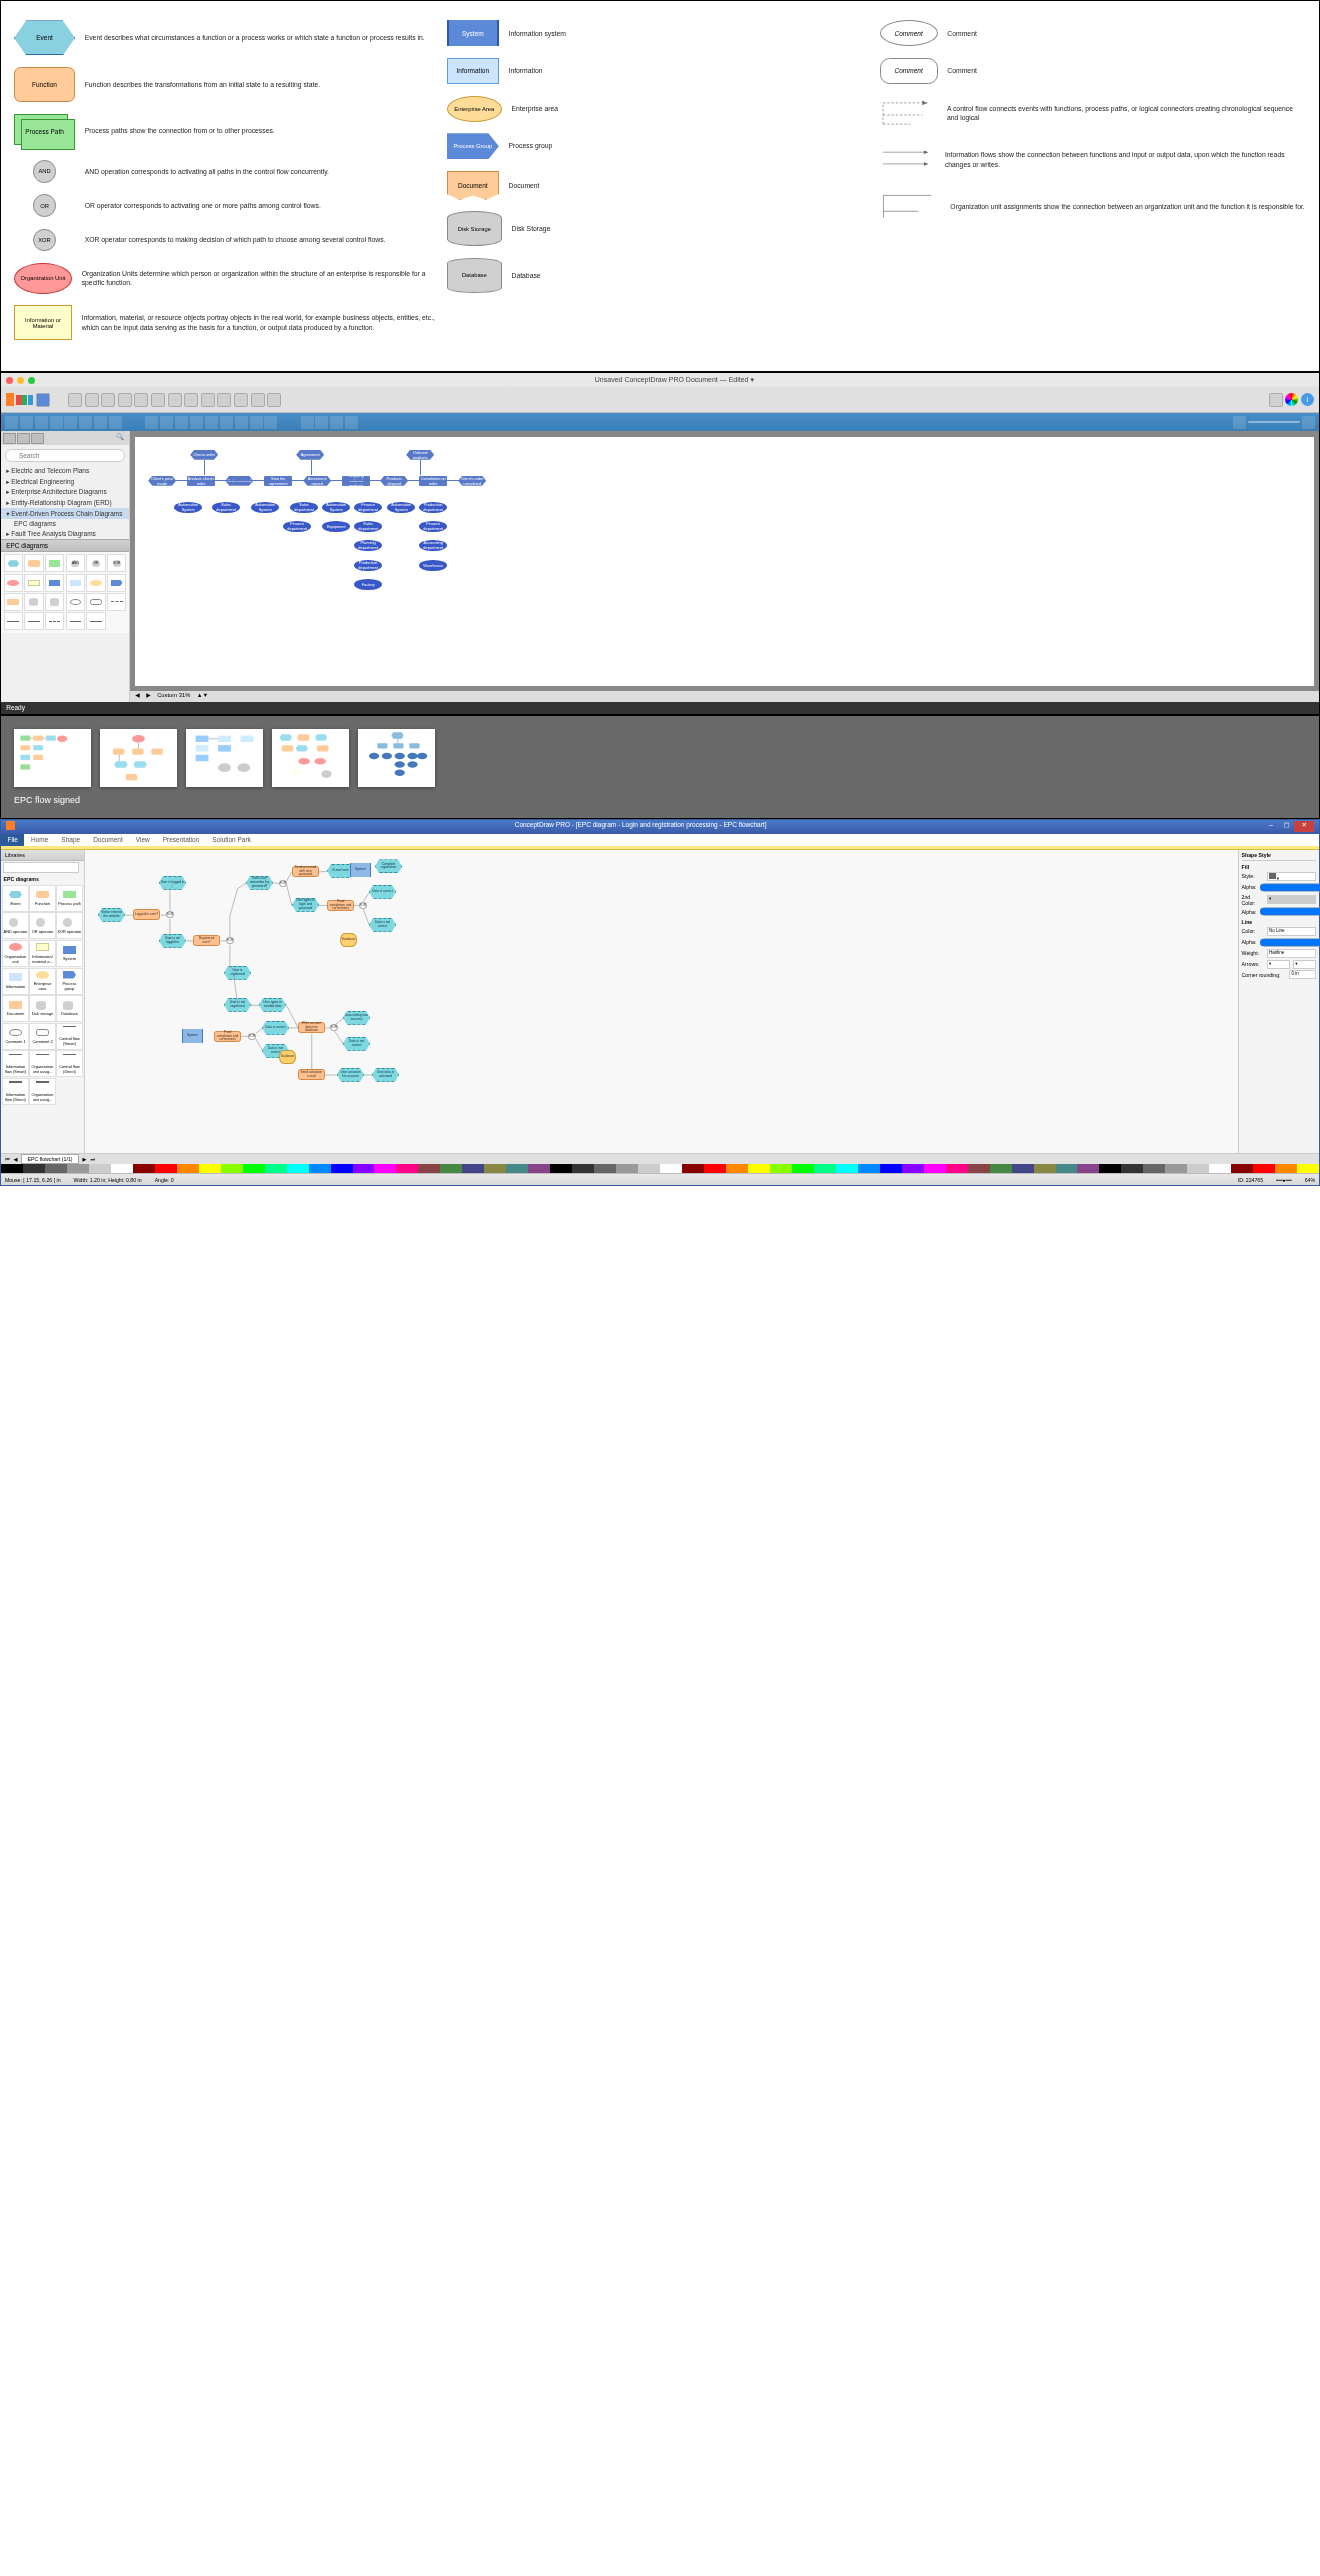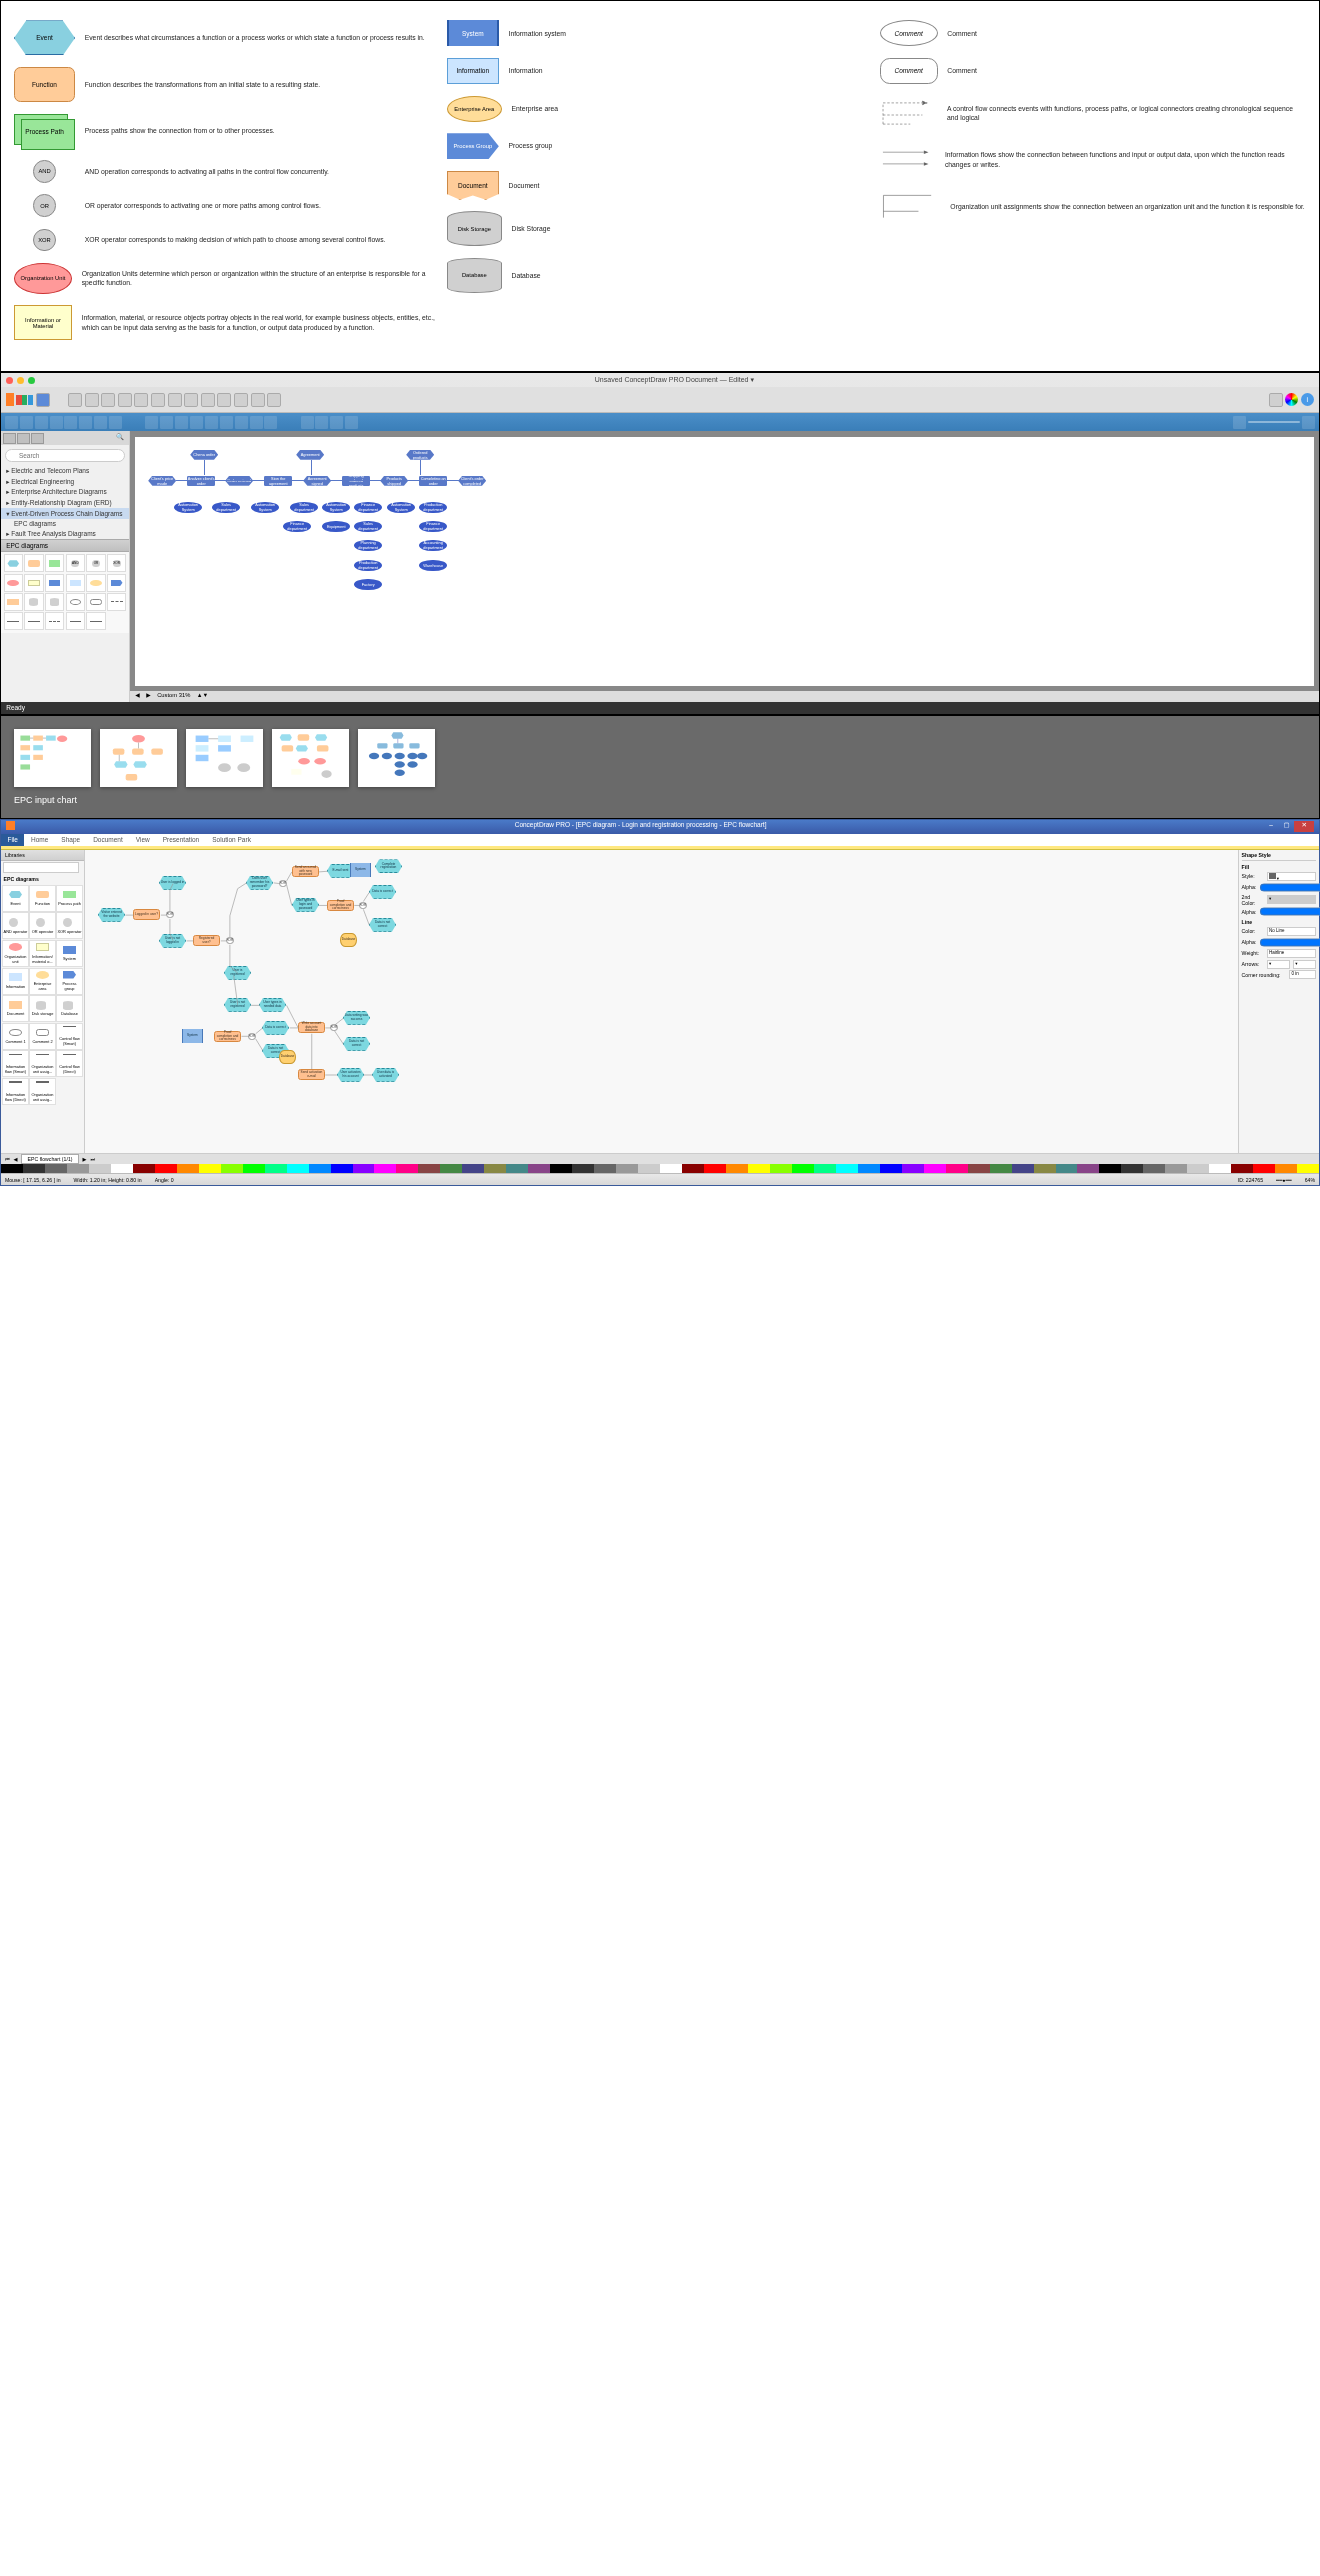--- a/index.html
+++ b/index.html
@@ -489,21 +489,21 @@
           <ellipse cx="65" cy="42" rx="8" ry="5" fill="#47b"></ellipse>
           <ellipse cx="85" cy="42" rx="8" ry="5" fill="#47b"></ellipse>
           <ellipse cx="100" cy="42" rx="8" ry="5" fill="#47b"></ellipse>
           <ellipse cx="65" cy="55" rx="8" ry="5" fill="#47b"></ellipse>
           <ellipse cx="85" cy="55" rx="8" ry="5" fill="#47b"></ellipse>
           <ellipse cx="65" cy="68" rx="8" ry="5" fill="#47b"></ellipse>
           <line x1="62" y1="15" x2="62" y2="22" stroke="#88c"></line>
         </svg>
       </div>
   </div>
-  <div class="gallery-caption">EPC input chart</div>
+  <div class="gallery-caption">EPC flow signed</div>
 </div>
 
 <div class="section win-app">
   <div class="win-titlebar">
     <span style="width:9px;height:9px;background:#ff7f27;margin-right:2.6px"></span>
     <span class="win-titlebar-title">ConceptDraw PRO - [EPC diagram - Login and registration processing - EPC flowchart]</span>
     <span style="width:15.5px;text-align:center">–</span>
     <span style="width:15.5px;text-align:center">▢</span>
     <span class="win-close">✕</span>
   </div>

